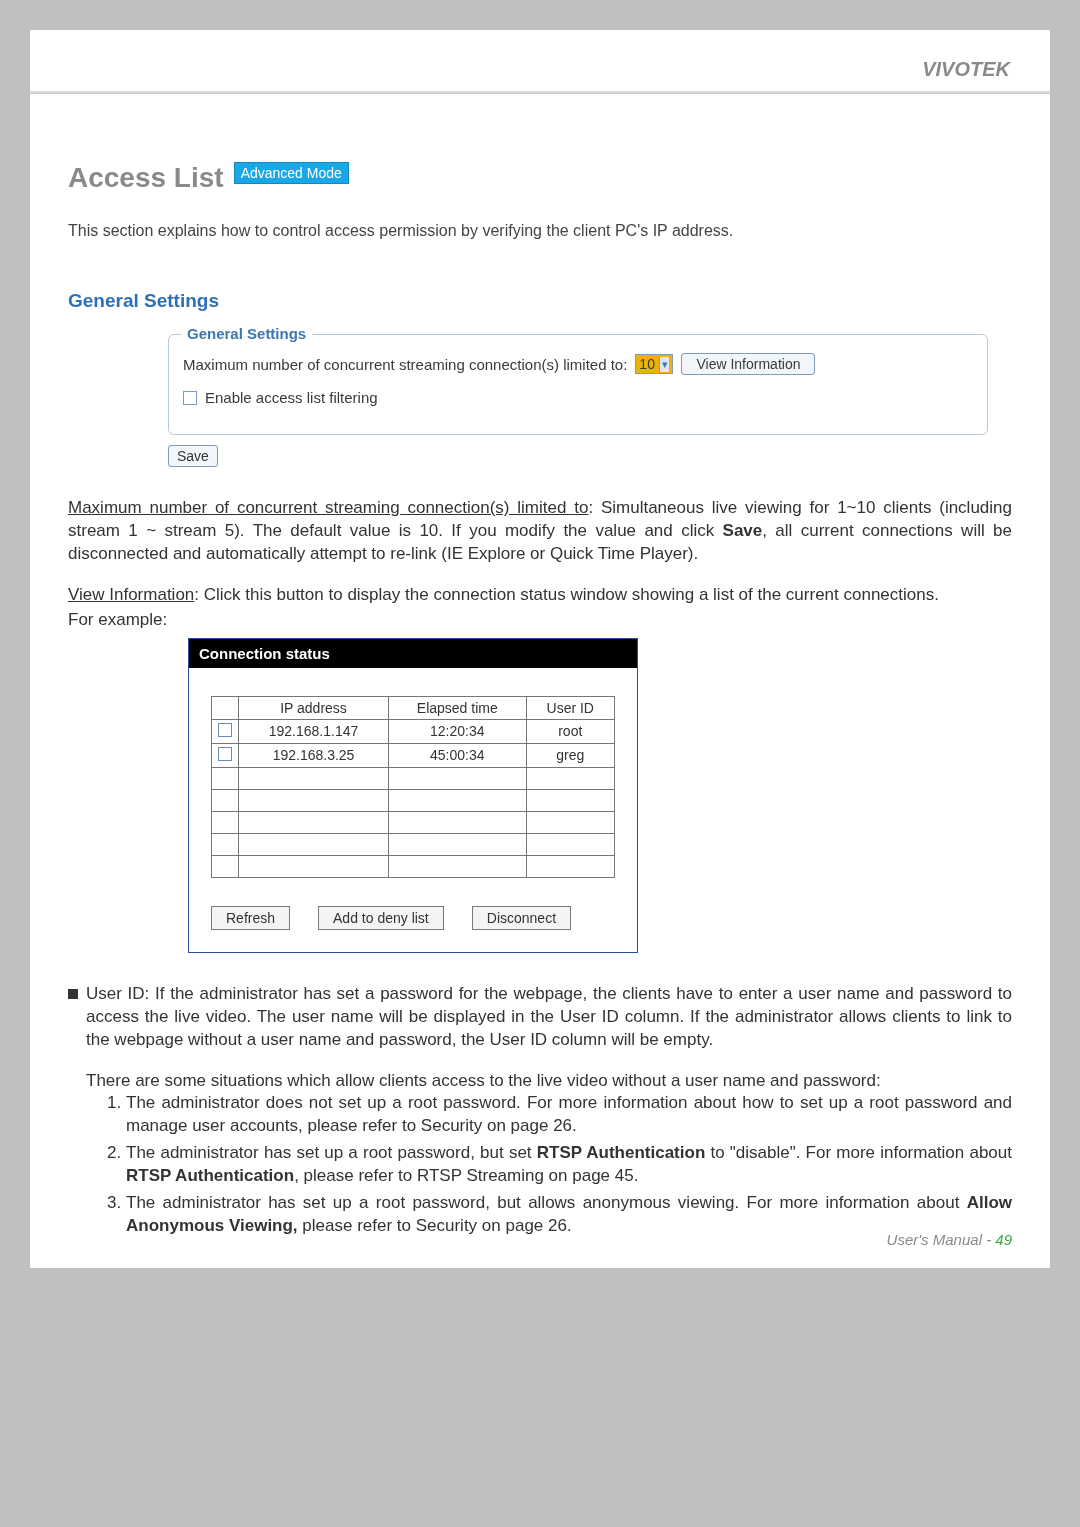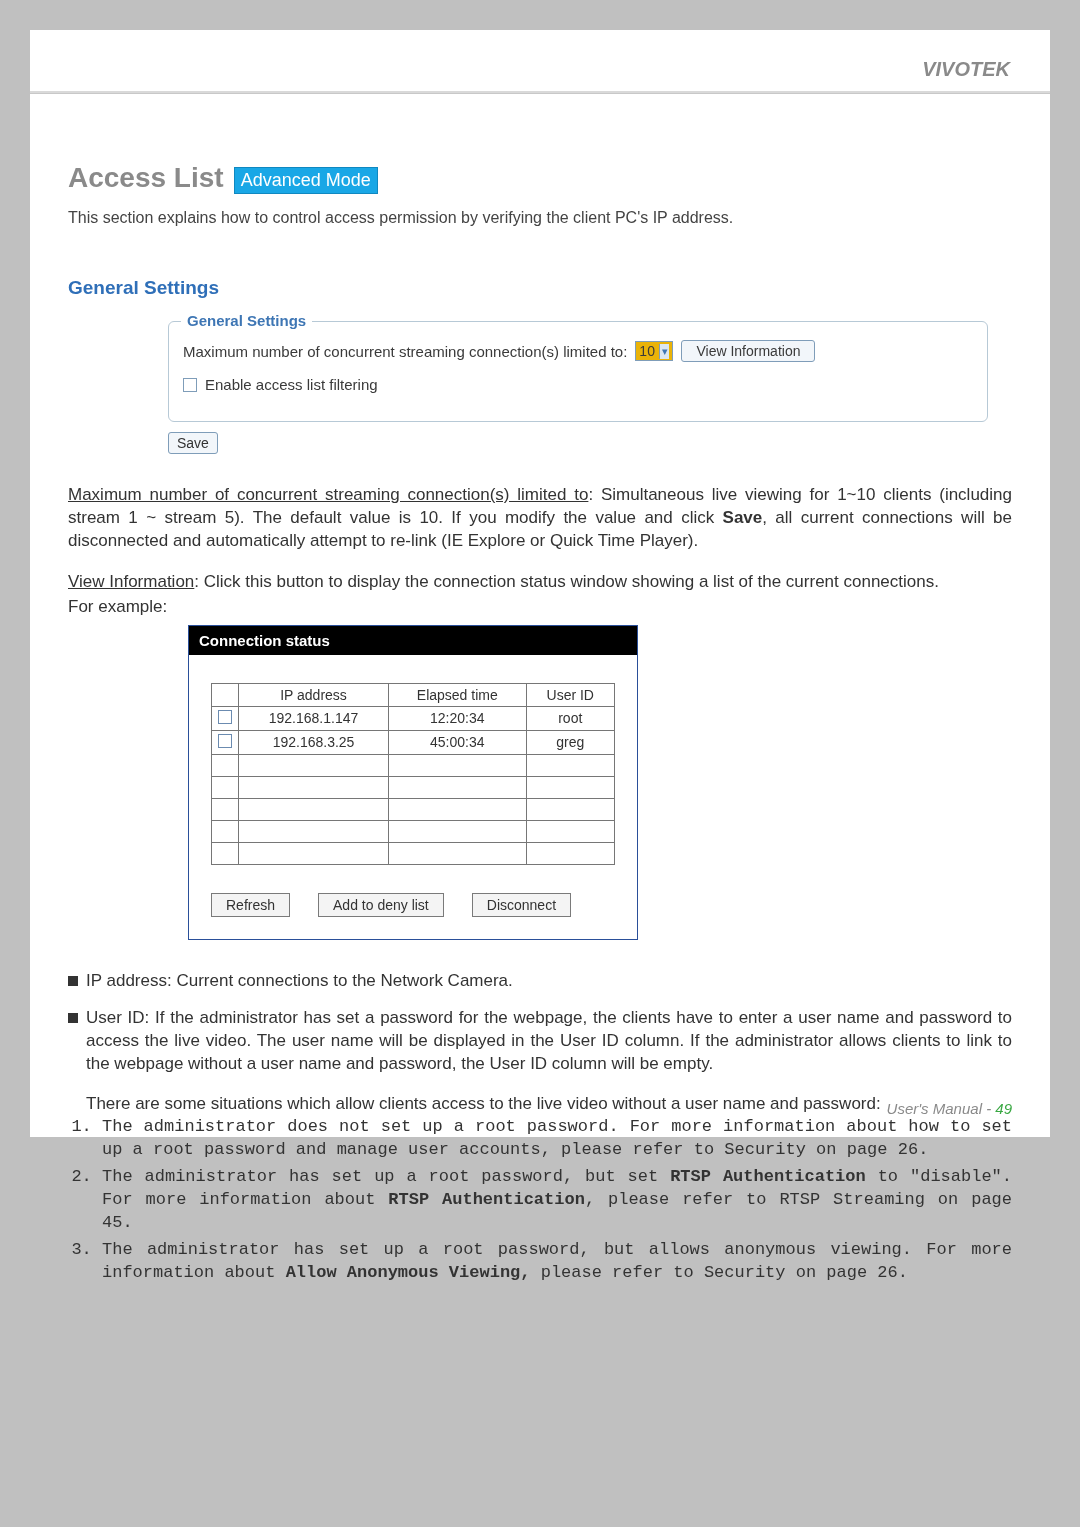--- a/index.html
+++ b/index.html
@@ -9,21 +9,21 @@
     width: 1080px;
     height: 1527px;
     position: relative;
   }
   .page {
     background: #ffffff;
     position: absolute;
     left: 30px;
     top: 30px;
     width: 1020px;
-    height: 1107px;
+    height: 1238px;
     padding: 0;
   }
   .brand-bar {
     text-align: right;
     padding: 28px 40px 10px 40px;
     color: #8a8a8a;
     font-style: italic;
     font-weight: bold;
     font-size: 20px;
     border-bottom: 2px solid #d9d9d9;
@@ -31,30 +31,30 @@
   .hr-line {
     border: none;
     border-top: 1px solid #c8c8c8;
     margin: 0 0 28px 0;
   }
   .content {
     padding: 40px 38px 0 38px;
     font-family: Arial, Helvetica, sans-serif;
     color: #333;
   }
-  .title-row { display: flex; align-items: flex-end; gap: 10px; margin-bottom: 15px; }
+  .title-row { display: flex; align-items: flex-start; gap: 10px; margin-bottom: 28px; }
   .page-title {
     color: #8a8a8a;
     font-size: 28px;
     font-weight: bold;
   }
   .badge {
     background: #19a7e6;
     color: #fff;
-    font-size: 18px;
+    font-size: 14px;
     padding: 2px 6px;
     border: 1px solid #1088c0;
   }
   .intro { font-size: 16px; color: #444; margin-bottom: 50px; }
   .section-h {
     color: #2f6fb8;
     font-size: 19px;
     font-weight: bold;
     margin-bottom: 22px;
   }
@@ -142,21 +142,21 @@
     background: #f4f4f4;
     font-size: 14px;
     padding: 3px 14px;
     border-radius: 0;
     cursor: pointer;
   }
 
   .bul-row { display:flex; align-items:flex-start; gap:8px; margin-bottom: 14px; font-size:17px; line-height:1.35; text-align: justify; }
   .bul-sq { width:10px; height:10px; background:#333; margin-top: 6px; flex: 0 0 auto; }
 
-  ol.num { list-style: decimal; margin-left: 16px; font-size:17px; line-height:1.35; text-align: justify; font-family: Liberation Mono, monospace; }
+  ol.num { list-style: decimal; margin-left: 40px; font-size:17px; line-height:1.35; text-align: justify; }
   ol.num li { margin-bottom: 4px; }
 
   .footer {
     position: absolute;
     bottom: 20px;
     right: 38px;
     font-style: italic;
     color: #8a8a8a;
     font-size: 15px;
   }
@@ -265,24 +265,20 @@
         <div class="conn-buttons">
           <span class="btn2">Refresh</span>
           <span class="btn2">Add to deny list</span>
           <span class="btn2">Disconnect</span>
         </div>
       </div>
     </div>
 
     <div class="bul-row">
       <span class="bul-sq"></span>
-      <div><span>IP address</span><span>: Current connections to the Network Camera.</span></div>
-    </div>
-    <div class="bul-row">
-      <span class="bul-sq"></span>
       <div>
         <span>User ID</span><span>: If the administrator has set a password for the webpage, the clients have to enter a user name and password to access the live video. The user name will be displayed in the User ID column. If  the administrator allows clients to link to the webpage without a user name and password, the User ID column will be empty.</span>
         <p style="margin-top:18px; font-size:17px;">There are some situations which allow clients access to the live video without a user name and password:</p>
         <ol class="num">
           <li><span>The administrator does not set up a root password. For more information about how to set up a root password and manage user accounts, please refer to Security on page 26.</span></li>
           <li><span>The administrator has set up a root password, but set </span><b>RTSP Authentication</b><span> to "disable". For more information about </span><b>RTSP Authentication</b><span>, please refer to RTSP Streaming on page 45.</span></li>
           <li><span>The administrator has set up a root password, but allows anonymous viewing. For more information about </span><b>Allow Anonymous Viewing,</b><span> please refer to Security on page 26.</span></li>
         </ol>
       </div>
     </div>

